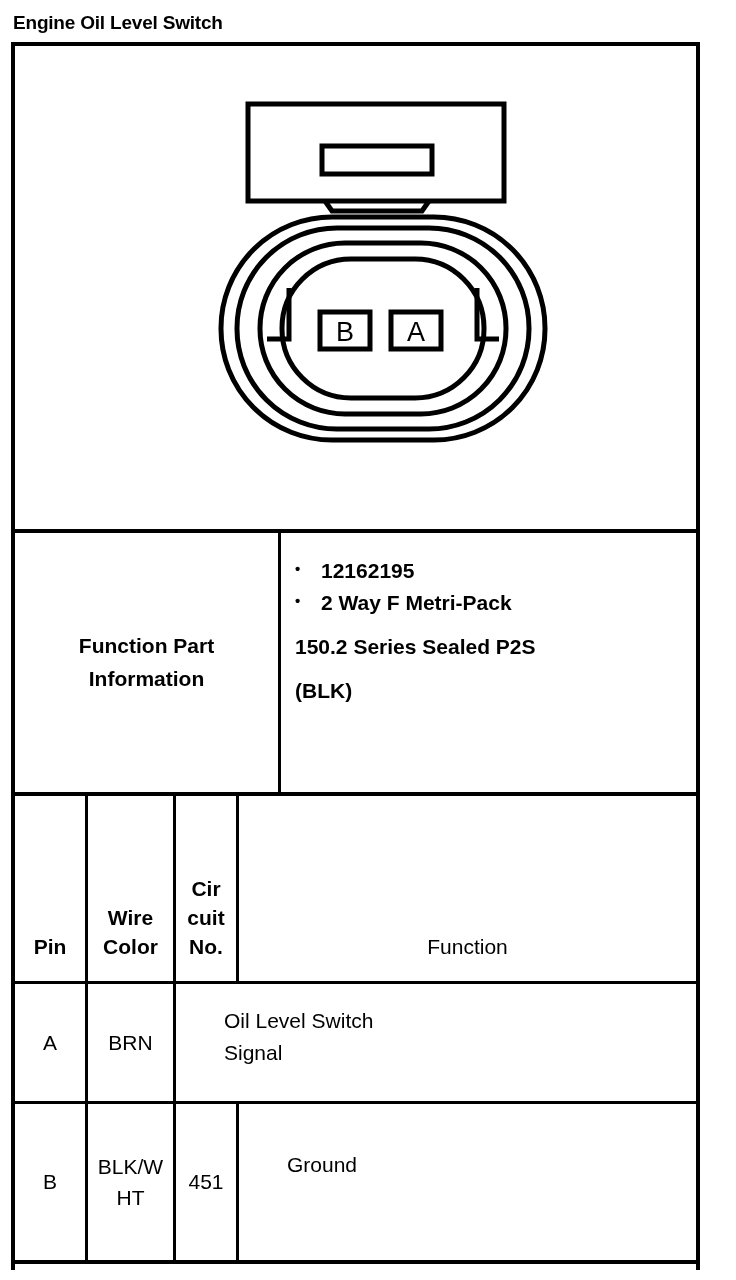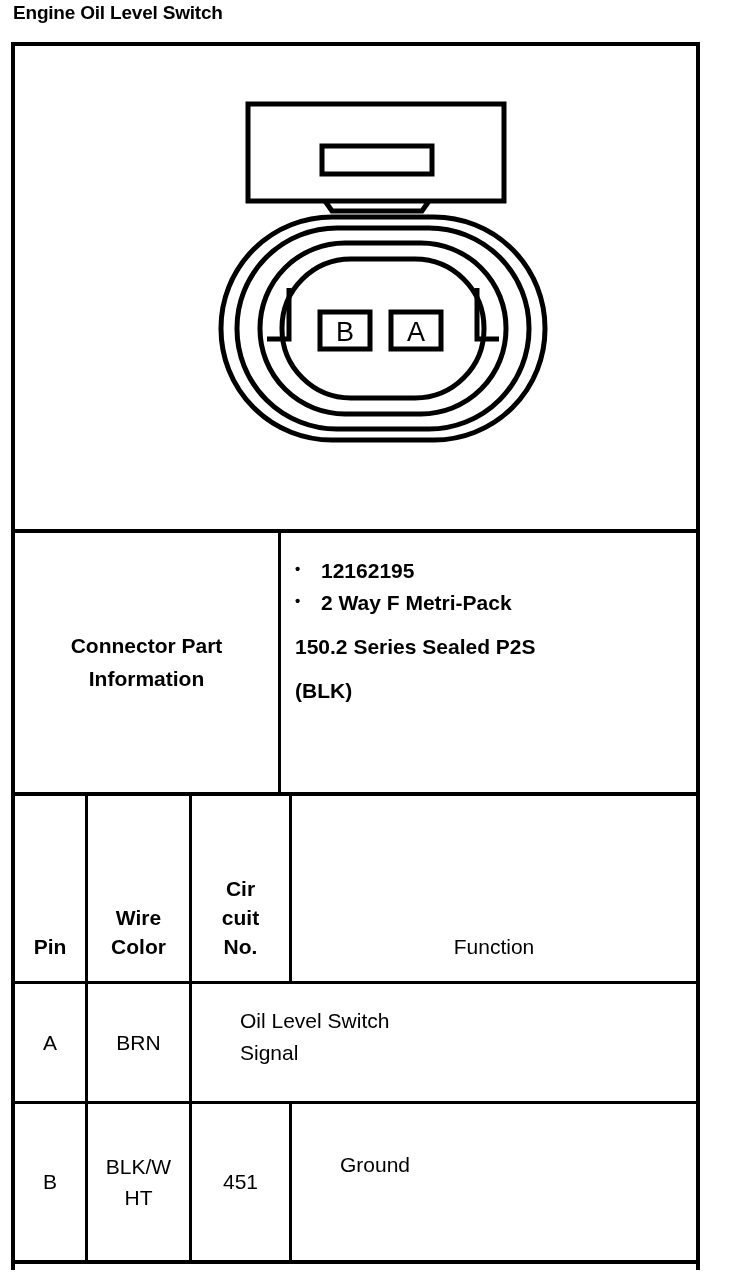--- a/index.html
+++ b/index.html
@@ -18,21 +18,21 @@
   .page {
     position: relative;
     width: 736px;
     height: 1280px;
   }
 
   
   .page-title {
     position: absolute;
     left: 13px;
-    top: 2px;
+    top: 12px;
     font-size: 19px;
     font-weight: bold;
     letter-spacing: -0.2px;
     white-space: nowrap;
   }
 
   
   .frame {
     position: absolute;
     left: 11px;
@@ -116,22 +116,22 @@
     width: 681px;
   }
   .prow {
     display: flex;
     box-sizing: border-box;
     border-bottom: 3px solid #000;
   }
   .prow:last-child { border-bottom: 4px solid #000; }
 
   .c-pin    { width: 73px;  box-sizing: border-box; border-right: 3px solid #000; }
-  .c-wire   { width: 104px; box-sizing: border-box; border-right: 3px solid #000; }
-  .c-circ   { width: 100px;  box-sizing: border-box; border-right: 3px solid #000; }
+  .c-wire   { width: 88px; box-sizing: border-box; border-right: 3px solid #000; }
+  .c-circ   { width: 63px;  box-sizing: border-box; border-right: 3px solid #000; }
   .c-func   { flex: 1;      box-sizing: border-box; }
 
   .head-row { height: 188px; }
   .head-row > div {
     display: flex;
     align-items: flex-end;
     justify-content: center;
     text-align: center;
     font-size: 21px;
     font-weight: bold;
@@ -195,21 +195,21 @@
           <rect x="376" y="266" width="50" height="37"></rect>
         </g>
         <g fill="#000" font-family="Liberation Sans, sans-serif" font-size="27" text-anchor="middle">
           <text x="330" y="295">B</text>
           <text x="401" y="295">A</text>
         </g>
       </svg>
     </div>
 
     <div class="cpi-row">
-      <div class="cpi-label-cell">Connector Part Information</div>
+      <div class="cpi-label-cell">Function Part Information</div>
       <div class="cpi-value-cell">
         <div class="cpi-bullet">
           <span class="dot">•</span>
           <span>12162195</span>
         </div>
         <div class="cpi-bullet">
           <span class="dot">•</span>
           <span>2 Way F Metri-Pack</span>
         </div>
         <div class="cpi-cont">150.2 Series Sealed P2S</div>

